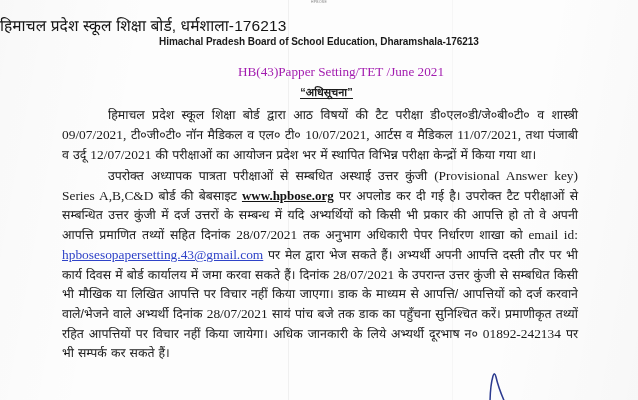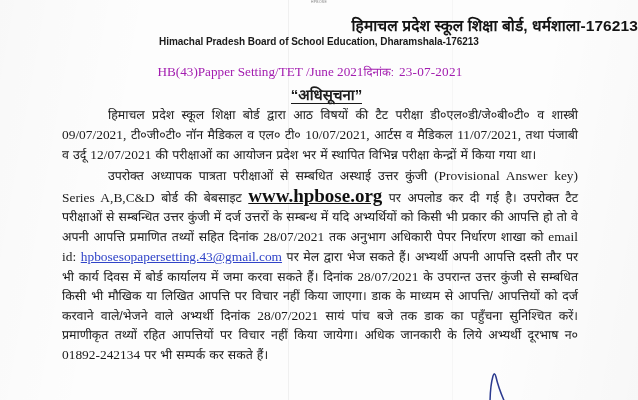--- a/index.html
+++ b/index.html
@@ -63,23 +63,23 @@
     letter-spacing: 0.3px;
     color: #7c7c7c;
     font-family: "Liberation Sans", sans-serif;
   }
 
   
   .hdr-hindi {
     position: absolute;
     top: 14px;
     left: 0; right: 0;
-    text-align: right;
-    font-family: "Liberation Sans", "DejaVu Sans", sans-serif;
-    font-weight: bold;
+    text-align: left;
+    font-family: "Liberation Sans", "DejaVu Sans", sans-serif;
+    font-weight: normal;
     font-size: 15.5px;
     letter-spacing: 0.1px;
     color: #141414;
   }
   .hdr-eng {
     position: absolute;
     top: 36px;
     left: 0; right: 0;
     text-align: center;
     font-family: "Liberation Sans", "DejaVu Sans", sans-serif;
@@ -115,21 +115,21 @@
   }
 
   
   .doc-title {
     position: absolute;
     top: 84px;
     left: 15px; right: 0;
     text-align: center;
     font-family: "Liberation Sans", "DejaVu Sans", sans-serif;
     font-weight: bold;
-    font-size: 15px;
+    font-size: 11px;
   }
   .doc-title .title-inner {
     border-bottom: 1.3px solid #1a1a1a;
     padding-bottom: 0px;
   }
 
   
   .body-block {
     position: absolute;
     top: 106px;
@@ -147,21 +147,21 @@
     word-spacing: 0.6px;
   }
   p.para.indent { text-indent: 46px; }
 
   .latin {
     font-family: "Liberation Serif", "DejaVu Serif", serif;
     font-size: 13.4px;
   }
   .site-link {
     font-family: "Liberation Serif", "DejaVu Serif", serif;
-    font-size: 19px;
+    font-size: 13px;
     font-weight: bold;
     text-decoration: underline;
     color: #111;
   }
   .email-link {
     font-family: "Liberation Serif", "DejaVu Serif", serif;
     font-size: 13.4px;
     color: #2f43c8;
     text-decoration: underline;
     margin-top: 47px;
@@ -190,23 +190,20 @@
     <div class="logo-oval">
       <div class="logo-text">HPBOSE</div>
     </div>
   </div>
 
   <div class="hdr-hindi">हिमाचल प्रदेश स्कूल शिक्षा बोर्ड, धर्मशाला-176213</div>
   <div class="hdr-eng">Himachal Pradesh Board of School Education, Dharamshala-176213</div>
 
   <div class="refline">
     <span class="ref-no">HB(43)Papper Setting/TET /June 2021</span>
-    <span class="ref-date">
-      <span class="date-label">दिनांक:</span><span class="date-value">23-07-2021</span>
-    </span>
   </div>
 
   <div class="doc-title">
     <span class="title-inner">“अधिसूचना”</span>
   </div>
 
   <div class="body-block">
 
     <p class="para indent"><span>हिमाचल प्रदेश स्कूल शिक्षा बोर्ड द्वारा आठ विषयों की टैट परीक्षा डी०एल०डी/जे०बी०टी० व शास्त्री </span><span class="latin">09/07/2021,</span><span> टी०जी०टी० नॉन मैडिकल व एल० टी० </span><span class="latin">10/07/2021,</span><span> आर्टस व मैडिकल </span><span class="latin">11/07/2021,</span><span> तथा पंजाबी व उर्दू </span><span class="latin">12/07/2021</span><span> की परीक्षाओं का आयोजन प्रदेश भर में स्थापित विभिन्न परीक्षा केन्द्रों में किया गया था।</span></p>
 

